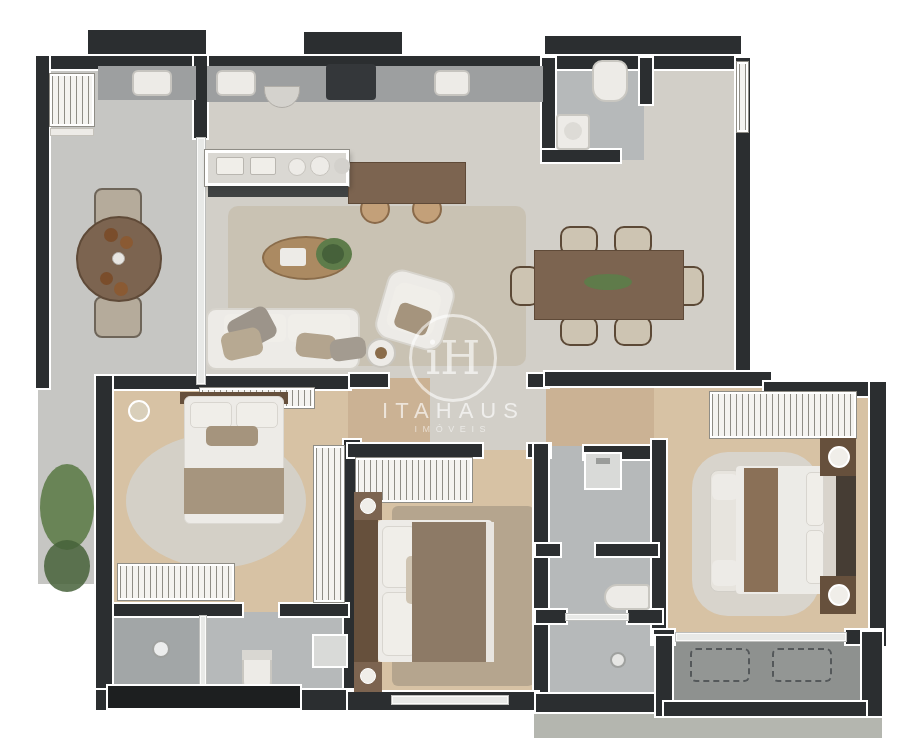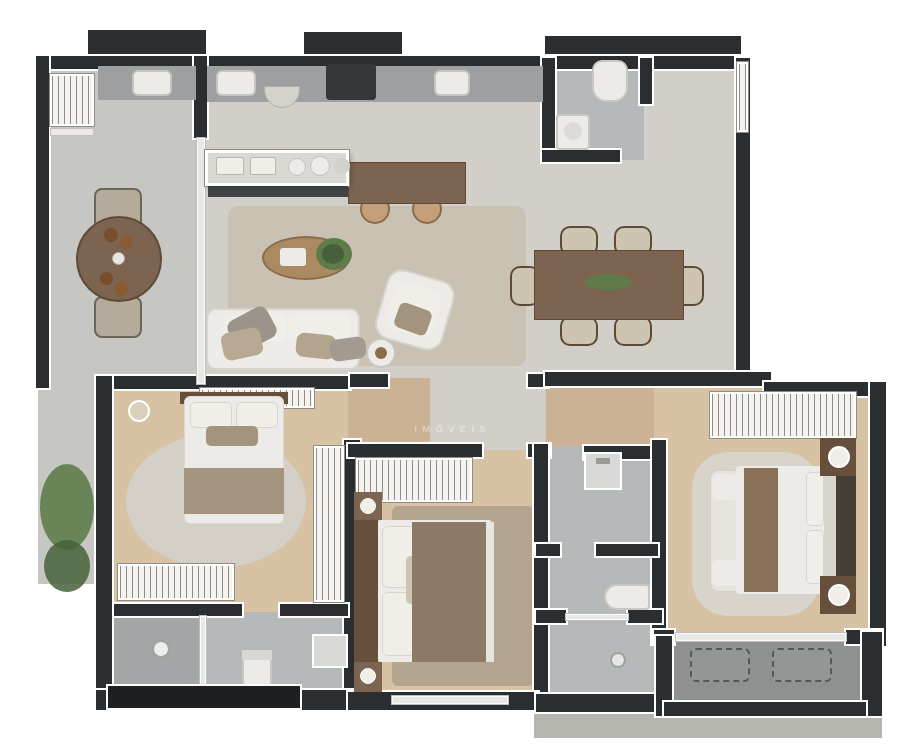--- a/index.html
+++ b/index.html
@@ -202,14 +202,18 @@
     <div class="el t-box" style="left: 596px; top: 458px; width: 14px; height: 6px; background: rgb(154, 156, 154);"></div>
     <div class="el t-box" style="left: 604px; top: 584px; width: 46px; height: 26px; background: rgb(237, 235, 231); border: 2px solid rgb(201, 199, 193); border-radius: 14px 4px 4px 14px;"></div>
     <div class="el t-circle" style="left: 610px; top: 652px; width: 16px; height: 16px; background: rgb(230, 230, 228); border: 2px solid rgb(159, 161, 159);"></div>
     <div class="el t-circle" style="left: 152px; top: 640px; width: 18px; height: 18px; background: rgb(236, 237, 237); border: 2px solid rgb(159, 161, 159);"></div>
     <div class="el t-box" style="left: 242px; top: 650px; width: 30px; height: 46px; background: rgb(237, 235, 231); border: 2px solid rgb(201, 199, 193); border-radius: 5px 5px 15px 15px;"></div>
     <div class="el t-box" style="left: 242px; top: 650px; width: 30px; height: 10px; background: rgb(217, 215, 210);"></div>
     <div class="el t-box" style="left: 312px; top: 634px; width: 36px; height: 34px; background: rgb(217, 218, 216); border: 2px solid rgb(255, 255, 255);"></div>
     <div class="el t-box" style="left: 106px; top: 684px; width: 196px; height: 26px; background: rgb(29, 31, 32); border: 2px solid rgb(255, 255, 255);"></div>
     <div class="el t-dashed" style="left: 690px; top: 648px; width: 60px; height: 34px;"></div>
     <div class="el t-dashed" style="left: 772px; top: 648px; width: 60px; height: 34px;"></div>
+    <div class="wm wm-circle">
+    <span class="wm-mono">iH</span>
+  </div>
+  <div class="wm wm-brand">ITAHAUS</div>
   <div class="wm wm-sub">IMÓVEIS</div>
 </div>
 
 </body></html>

